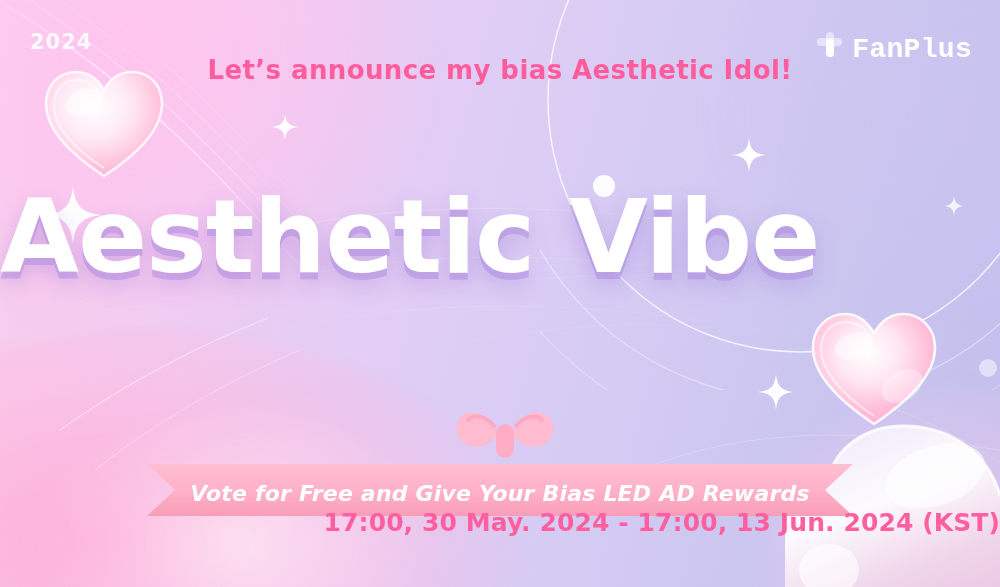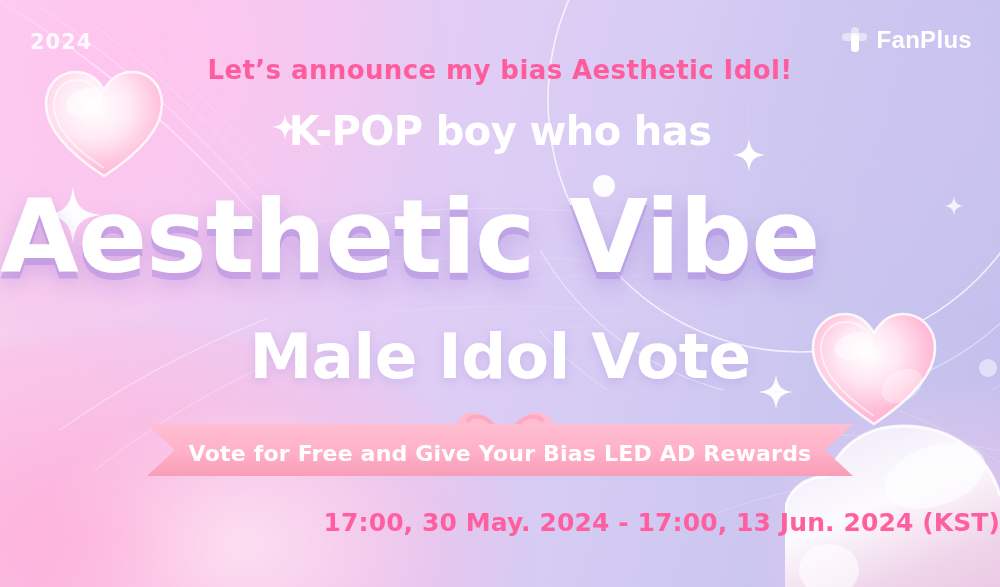--- a/index.html
+++ b/index.html
@@ -76,22 +76,23 @@
     font-size:21px; font-weight:700; letter-spacing:1px;
     color:rgba(255,255,255,.88);
     font-family:"DejaVu Sans", sans-serif;
   }
 
   .brand{
     position:absolute; right:28px; top:26px;
     display:flex; align-items:center; gap:9px;
   }
   .brand-name{
-    font-size:24px; font-weight:700; color:#fff; letter-spacing:.3px;
-    font-family:Liberation Sans, sans-serif;
+    font-size:28px; font-weight:700; color:#fff; letter-spacing:.3px;
+    font-family:Liberation Mono, monospace;
+    margin-top:8px;
   }
 
   .kicker{
     position:absolute; left:0; right:0; top:55px;
     text-align:center;
     font-family:"DejaVu Sans", sans-serif;
     font-size:26px; font-weight:700; letter-spacing:.4px;
     color:#ff5c9e;
   }
 
@@ -119,21 +120,21 @@
     font-family:"DejaVu Sans", sans-serif;
     font-size:63px; font-weight:700; letter-spacing:-.5px;
     color:#ffffff;
     text-shadow: 0 3px 10px rgba(160,130,215,.28);
   }
 
   
   .bow{ position:absolute; left:450px; top:402px; width:110px; height:58px; pointer-events:none; }
 
   .ribbon{
-    position:absolute; left:147px; top:424px; width:706px; height:58px;
+    position:absolute; left:147px; top:464px; width:706px; height:58px;font-style:italic;
   }
   .ribbon-label{
     position:absolute; inset:0;
     display:flex; align-items:center; justify-content:center;
     font-family:"DejaVu Sans", sans-serif;
     font-size:22px; font-weight:700; letter-spacing:.2px;
     color:#ffffff;
   }
 
   .dateline{
@@ -270,23 +271,21 @@
     <path d="M29 0 C31 20 38 27 58 29 C38 31 31 38 29 58 C27 38 20 31 0 29 C20 27 27 20 29 0 Z" fill="#ffffff"></path>
   </svg>
   <svg class="spark" style="left:758px; top:374px; width:36px; height:36px;" viewBox="0 0 58 58">
     <path d="M29 0 C31 20 38 27 58 29 C38 31 31 38 29 58 C27 38 20 31 0 29 C20 27 27 20 29 0 Z" fill="#ffffff" opacity=".95"></path>
   </svg>
   <svg class="spark" style="left:944px; top:196px; width:20px; height:20px;" viewBox="0 0 58 58">
     <path d="M29 0 C31 20 38 27 58 29 C38 31 31 38 29 58 C27 38 20 31 0 29 C20 27 27 20 29 0 Z" fill="#ffffff" opacity=".8"></path>
   </svg>
 
   <div class="kicker">Let’s announce my bias Aesthetic Idol!</div>
-  <div class="subline">K-POP boy who has</div>
   <div class="title-main">Aesthetic Vibe</div>
-  <div class="title-sub">Male Idol Vote</div>
 
   <svg class="bow" viewBox="0 0 110 58">
     <path d="M48 30 C 40 12 22 6 12 14 C 2 22 6 40 20 44 C 30 47 42 42 48 32 Z" fill="#ffbcd0"></path>
     <path d="M62 30 C 70 12 88 6 98 14 C 108 22 104 40 90 44 C 80 47 68 42 62 32 Z" fill="#ffbcd0"></path>
     <path d="M44 24 C 36 14 24 12 18 18" fill="none" stroke="#ffa8c2" stroke-width="4" stroke-linecap="round"></path>
     <path d="M66 24 C 74 14 86 12 92 18" fill="none" stroke="#ffa8c2" stroke-width="4" stroke-linecap="round"></path>
     <rect x="46" y="22" width="18" height="34" rx="9" fill="#ffadc7"></rect>
   </svg>
 
   <div class="ribbon">

